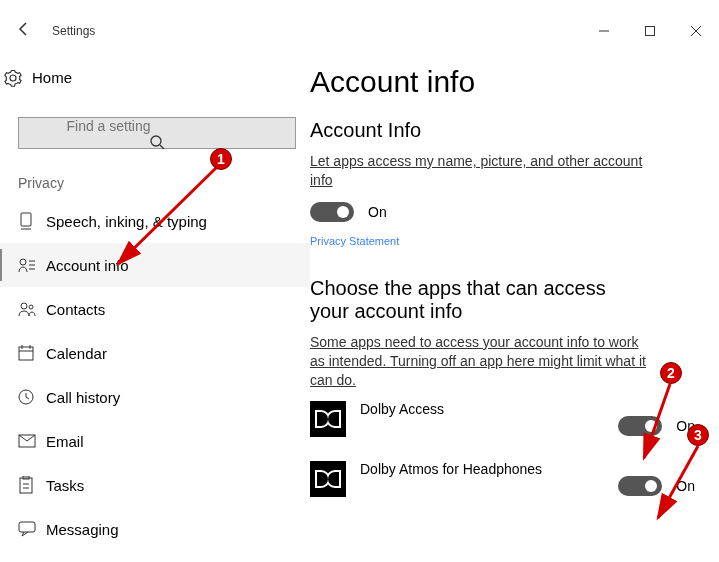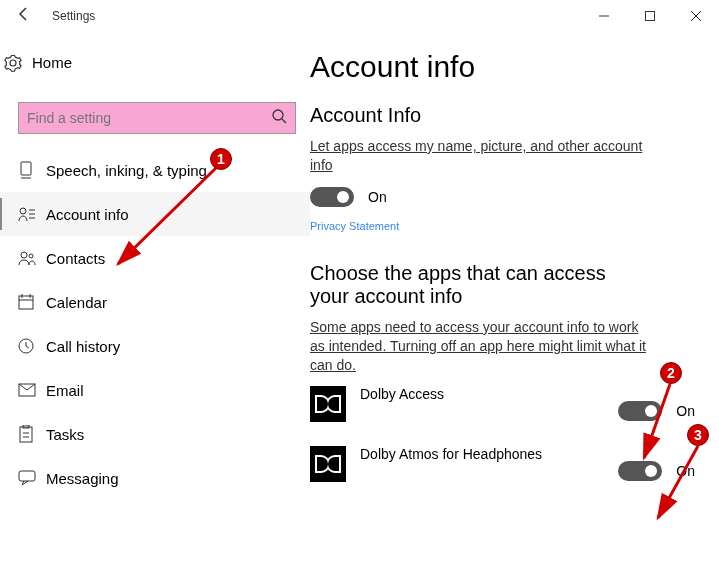--- a/index.html
+++ b/index.html
@@ -1,34 +1,34 @@
 <!DOCTYPE html>
 <html><head>
 <meta charset="utf-8">
 <style>
   * { box-sizing: border-box; margin: 0; padding: 0; font-family: "Segoe UI", Arial, sans-serif; }
   body { width: 719px; height: 562px; background: #fff; overflow: hidden; position: relative; color: #000; }
 
   
-  .titlebar { height: 32px; display: flex; align-items: center; }
+  .titlebar { height: 32px; display: flex; align-items: center; margin-top: 15px; }
   .titlebar .back { width: 48px; text-align: center; font-size: 16px; color: #333; cursor: pointer; }
   .titlebar .title { font-size: 12px; color: #333; padding-left: 4px; }
   .titlebar .spacer { flex: 1; }
   .titlebar .winbtn { width: 46px; height: 32px; display: flex; align-items: center; justify-content: center; color: #333; cursor: pointer; }
 
   .main { display: flex; height: calc(562px - 32px); }
 
   
   .sidebar { width: 310px; padding-top: 22px; position: relative; }
   .home-row { display: flex; align-items: flex-start; height: 36px; padding-left: 4px; cursor: pointer; }
   .home-row .icon { width: 28px; display:flex; align-items:center; }
   .home-row .label { font-size: 15px; }
 
   .search-wrap { padding: 12px 18px 14px 18px; }
-  .search { width: 278px; height: 32px; border: 1px solid #999; background: #f9a8d4; display: flex; align-items: center; padding: 0 8px; }
+  .search { width: 278px; height: 32px; border: 1px solid #999; background: #e5e5e5; display: flex; align-items: center; padding: 0 0; flex-direction: column; }
   .search input { flex: 1; border: none; outline: none; font-size: 14px; background: transparent; color:#555; }
   .search .sicon { color: #333; }
 
   .group-label { font-size: 14px; color: #666; padding: 12px 0 8px 18px; }
 
   .nav { list-style: none; }
   .nav li { display: flex; align-items: center; height: 44px; padding-left: 18px; cursor: pointer; position: relative; }
   .nav li .icon { width: 28px; display:flex; align-items:center; color:#333; }
   .nav li .label { font-size: 15px; }
   .nav li.selected::before { content:""; position:absolute; left:-2px; top:6px; bottom:6px; width:4px; background:#888; }
@@ -101,20 +101,21 @@
         <input type="text" placeholder="Find a setting" style="">
         <span class="sicon">
           <svg width="16" height="16" viewBox="0 0 16 16">
               <circle cx="7" cy="7" r="5" stroke="#333" stroke-width="1.3" fill="none"></circle>
               <line x1="11" y1="11" x2="15" y2="15" stroke="#333" stroke-width="1.3"></line>
             </svg>
         </span>
       </div>
     </div>
 
+    <div class="group-label">Privacy</div>
 
     <ul class="nav">
       <li>
         <span class="icon">
             <svg width="16" height="18" viewBox="0 0 16 18">
               <rect x="3" y="1" width="10" height="13" rx="1" stroke="#333" fill="none"></rect>
               <line x1="3" y1="17" x2="13" y2="17" stroke="#333"></line>
             </svg>
           </span>
         <span class="label">Speech, inking, &amp; typing</span>

